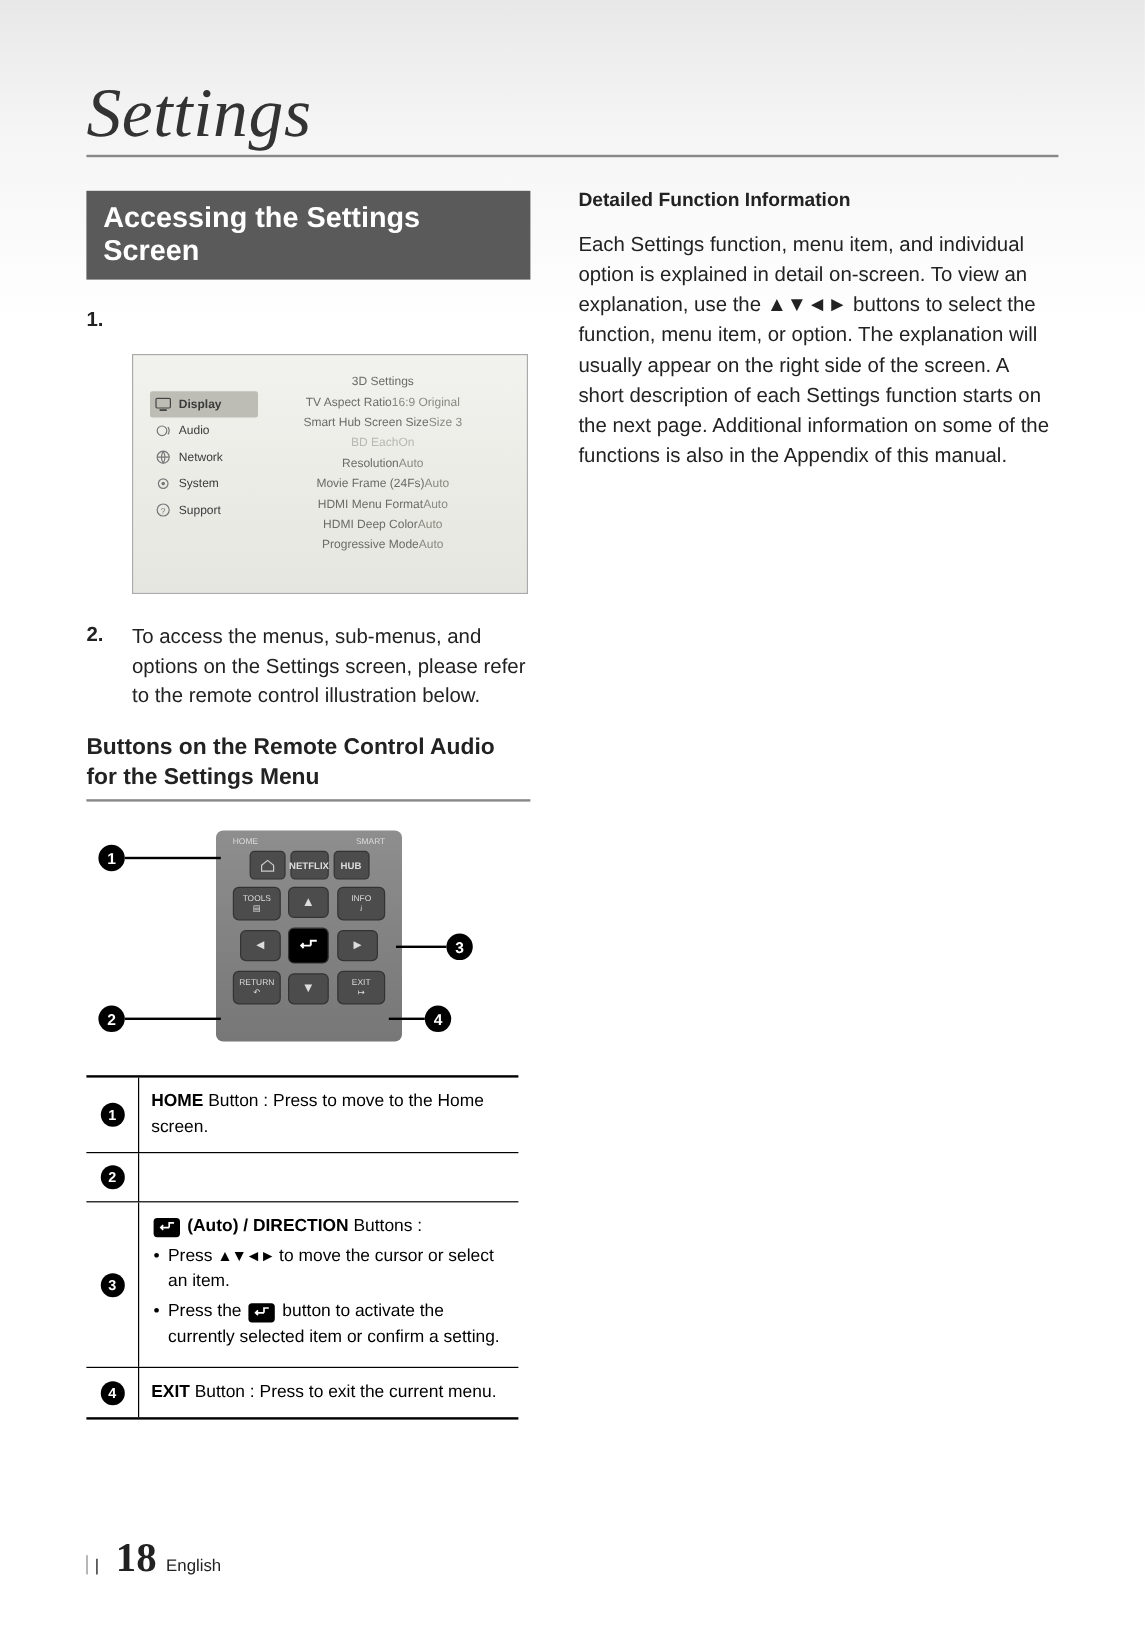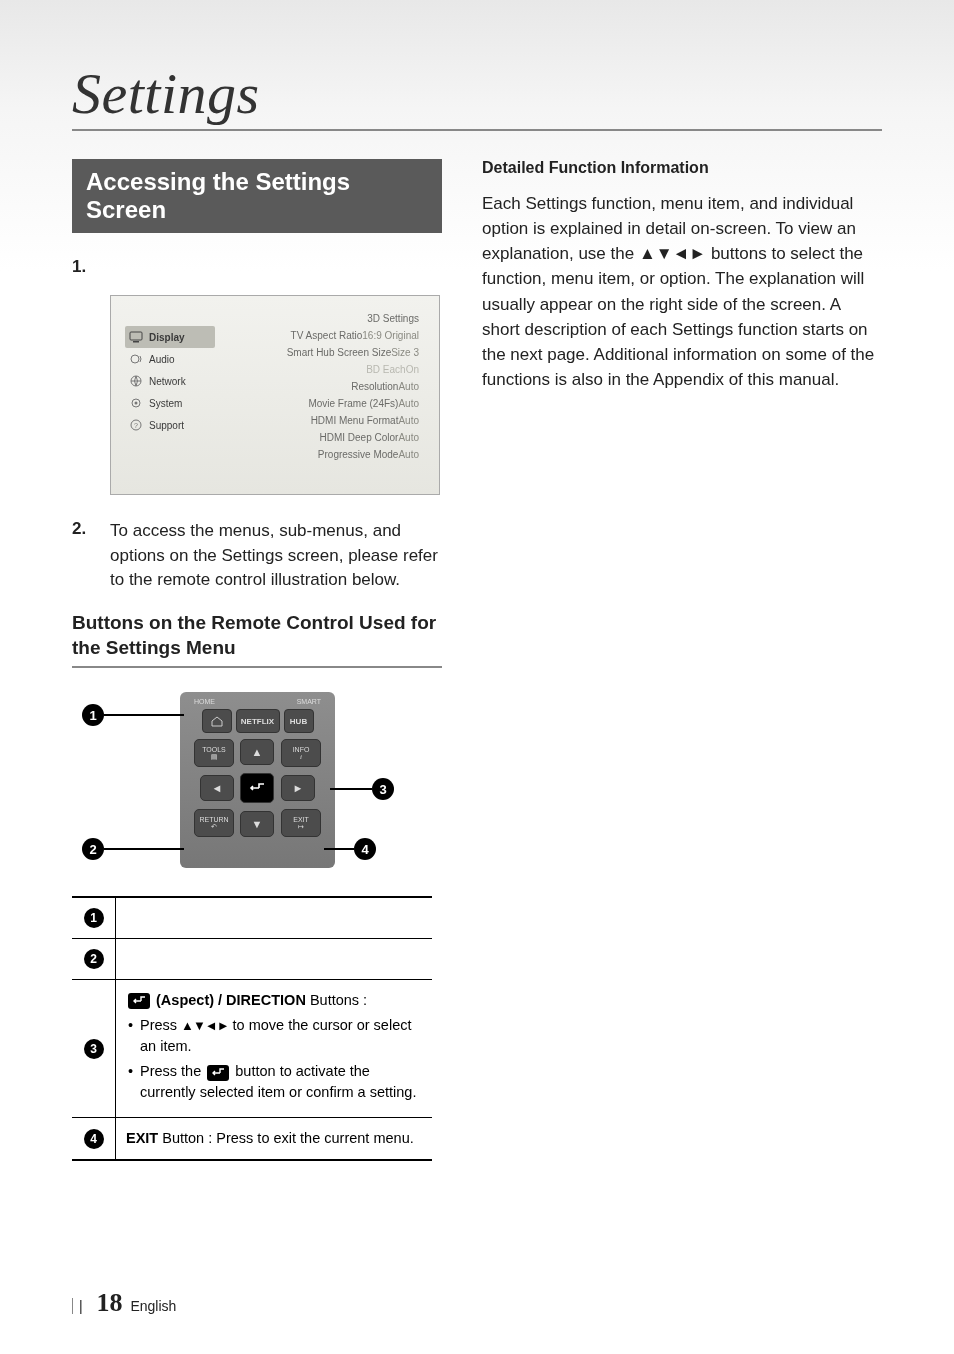--- a/index.html
+++ b/index.html
@@ -55,21 +55,21 @@
     margin: 18px 0 24px 38px;
     padding: 12px 14px 10px 14px;
     position: relative;
     display:flex;
   }
   .sidebar { width: 90px; font-size: 10px; color:#3a3a3a; padding-top:18px;}
   .sidebar-item { display:flex; align-items:center; gap:6px; padding:5px 4px; }
   .sidebar-item.active { background:#bdbdb5; border-radius:2px; font-weight:bold;}
   .sb-icon { width:14px; height:12px; display:inline-block; }
   .settings-list { flex:1; font-size:10px; color:#6b6b68; padding-top:2px;}
-  .sl-row { display:flex; justify-content:flex-end; padding:3px 6px 3px 4px;}
+  .sl-row { display:flex; justify-content:center; padding:3px 6px 3px 4px;}
   .sl-row.dim { color:#b8b8b0; }
   .sl-label{}
   .sl-val{ color:#8a8a82;}
   .sl-row.dim .sl-val { color:#b8b8b0;}
   .sub-heading {
     font-size: 19px; font-weight: bold; color:#222;
     border-bottom: 2px solid #888; padding-bottom:6px; margin: 18px 0 18px 0;
     line-height:1.3;
   }
   .remote-wrap { position:relative; width: 330px; height: 190px; margin: 0 0 20px 0;}
@@ -77,21 +77,21 @@
     position:absolute; left: 108px; top: 6px; width: 155px; height: 176px;
     background: linear-gradient(to bottom,#8e8e8e,#777); border-radius:6px;
     padding:6px 6px; display:flex; flex-direction:column; gap:4px;
   }
   .remote-row { display:flex; gap:4px; justify-content:center;}
   .rbtn {
     background:#4c4c4c; color:#ddd; font-size:8px; font-weight:bold;
     border:1px solid #333; border-radius:4px; display:flex; align-items:center; justify-content:center;
     height:24px;
   }
-  .rbtn.w1{width:30px;} .rbtn.w2{width:44px;}
+  .rbtn.w1{width:30px;} .rbtn.w2{width:32px;}
   .dpad { position:relative; width:100%; height:98px; margin-top:2px;}
   .dpad .dbtn {
     position:absolute; background:#4c4c4c; border:1px solid #333; border-radius:5px;
     display:flex; align-items:center; justify-content:center; color:#ddd; font-size:11px;
   }
   .dbtn.up{ left:54px; top:0; width:34px; height:26px;}
   .dbtn.down{ left:54px; bottom:0; width:34px; height:26px;}
   .dbtn.left{ left:14px; top:36px; width:34px; height:26px;}
   .dbtn.right{ right:14px; top:36px; width:34px; height:26px;}
   .dbtn.center{ left:54px; top:34px; width:34px; height:30px; background:#000;}
@@ -116,21 +116,21 @@
   .tnum .circ{ width:20px; height:20px; border-radius:50%; background:#000; color:#fff; font-size:12px; font-weight:bold; display:flex; align-items:center; justify-content:center;}
   .tdesc { flex:1; padding:10px 8px 10px 10px; line-height:1.45;}
   .tdesc .bb{font-weight:bold;}
   .tdesc ul{list-style:none; padding-left:0; margin-top:4px;}
   .tdesc li{ position:relative; padding-left:14px; margin-bottom:4px;}
   .tdesc li::before{content:"•"; position:absolute; left:2px; top:0;}
   .right-heading{ font-size:16px; font-weight:bold; margin-bottom:14px;}
   .right-para{ font-size:17px; line-height:1.48; color:#222;}
   .arrows{ font-family: Arial; font-size:13px; letter-spacing:-1px;}
   .footer { position:absolute; bottom:36px; left:72px; font-size:14px; color:#222;}
-  .footer .pn{ font-family:"Times New Roman", serif; font-size:26px; font-weight:bold; margin:17px 4px;}
+  .footer .pn{ font-family:"Times New Roman", serif; font-size:34px; font-weight:bold; margin:17px 4px;}
   .vline{ border-left:1px solid #888; padding-left:6px; margin-right:6px;}
 </style>
 </head>
 <body>
 
 <div class="page">
   <div class="main-title">Settings</div>
 
   <div class="two-col">
 
@@ -217,21 +217,21 @@
               <span class="sl-val">Auto</span>
             </div>
         </div>
       </div>
 
       <div class="step-row">
         <div class="step-num">2.</div>
         <div class="step-text">To access the menus, sub-menus, and options on the Settings screen, please refer to the remote control illustration below.</div>
       </div>
 
-      <div class="sub-heading">Buttons on the Remote Control Used for the Settings Menu</div>
+      <div class="sub-heading">Buttons on the Remote Control Audio for the Settings Menu</div>
 
       <div class="remote-wrap">
         <div class="remote">
           <div class="remote-toplabels">
             <span>HOME</span>
             <span>SMART</span>
           </div>
           <div class="remote-row">
             <div class="rbtn w1">
                 <svg width="14" height="12" viewBox="0 0 14 12">
@@ -278,36 +278,37 @@
         <div class="callout-line" style="left:258px; top:102px; width:42px;"></div>
         <div class="callout-num" style="left:282px; top:152px;">4</div>
         <div class="callout-line" style="left:252px; top:162px; width:30px;"></div>
       </div>
 
       <div class="btn-table">
         <div class="trow">
           <div class="tnum">
               <span class="circ">1</span>
             </div>
+          <div class="tdesc"><span class="bb">HOME</span><span> Button : Press to move to the Home screen.</span></div>
         </div>
         <div class="trow">
           <div class="tnum">
               <span class="circ">2</span>
             </div>
         </div>
         <div class="trow">
           <div class="tnum">
               <span class="circ">3</span>
             </div>
           <div class="tdesc">
             <span class="enter-icon">
                 <svg viewBox="0 0 14 10">
                   <path d="M2 5 L9 5 M9 5 L9 1 L13 1 M4 3 L2 5 L4 7" stroke="#fff" stroke-width="1.4" fill="none"></path>
                 </svg>
-              </span><span class="bb"> (Aspect) / DIRECTION</span><span> Buttons :</span>
+              </span><span class="bb"> (Auto) / DIRECTION</span><span> Buttons :</span>
             <ul>
               <li><span>Press </span><span class="arrows">▲▼◄►</span><span> to move the cursor or select an item.</span></li>
               <li><span>Press the </span><span class="enter-icon">
                     <svg viewBox="0 0 14 10">
                       <path d="M2 5 L9 5 M9 5 L9 1 L13 1 M4 3 L2 5 L4 7" stroke="#fff" stroke-width="1.4" fill="none"></path>
                     </svg>
                   </span><span> button to activate the currently selected item or confirm a setting.</span></li>
             </ul>
           </div>
         </div>

